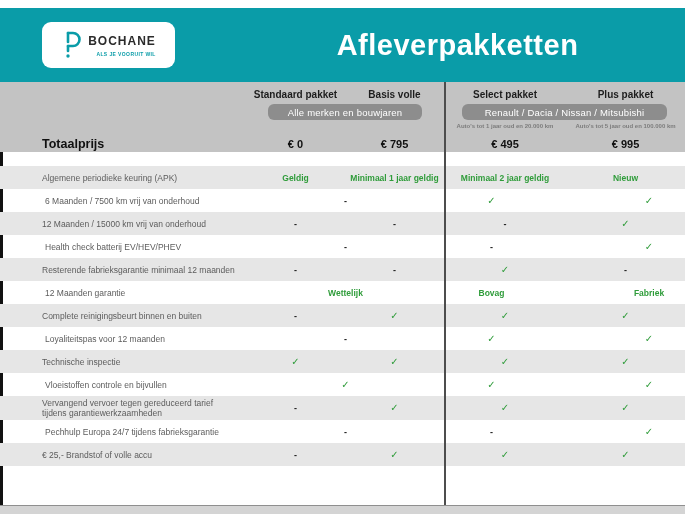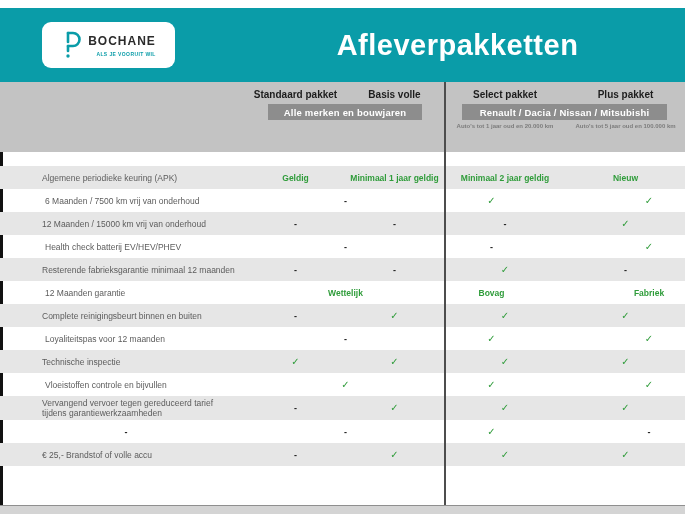--- a/index.html
+++ b/index.html
@@ -29,21 +29,21 @@
   
   .cols{display:grid;grid-template-columns:246px 99px 99px 122px 119px;width:100%;}
   .cell{display:flex;align-items:center;justify-content:center;text-align:center;}
   .cell.label{justify-content:flex-start;text-align:left;padding-left:42px;padding-right:8px;}
 
   
   .gray-band{height:70px;background:var(--header-gray);padding-top:4px;flex:0 0 auto;}
   .hdr-row{height:16px;}
   .hdr-row .cell{font-size:10px;font-weight:bold;color:var(--dark);}
   .badge-row{height:16px;margin-top:2px;}
-  .badge{grid-row:1;background:var(--badge-gray);color:#fff;font-size:9.5px;font-weight:bold;display:flex;align-items:center;justify-content:center;letter-spacing:0.2px;}
+  .badge{grid-row:1;background:var(--badge-gray);color:#fff;font-size:9.5px;font-weight:normal;display:flex;align-items:center;justify-content:center;letter-spacing:0.2px;border-radius:6px;}
   .badge-left{grid-column:2/4;margin:0 22px;}
   .badge-right{grid-column:4/6;margin:0 18px;}
   .notes-row{height:11px;}
   .notes-row .cell{font-size:6px;font-weight:bold;color:#7c7c7c;}
   .total-row{height:24px;margin-top:1px;}
   .total-label{font-size:12.5px;font-weight:bold;color:#111;}
   .price{font-size:11px;font-weight:bold;color:#111;}
 
   
   .tbody{display:flex;flex-direction:column;flex:1 1 auto;}
@@ -96,20 +96,27 @@
       <div class="badge badge-left">Alle merken en bouwjaren</div>
       <div class="badge badge-right">Renault / Dacia / Nissan / Mitsubishi</div>
     </div>
     <div class="cols notes-row">
       <div class="cell"></div>
       <div class="cell"></div>
       <div class="cell"></div>
       <div class="cell">Auto's tot 1 jaar oud en 20.000 km</div>
       <div class="cell">Auto's tot 5 jaar oud en 100.000 km</div>
     </div>
+    <div class="cols total-row">
+      <div class="cell label total-label">Totaalprijs</div>
+      <div class="cell price">€ 0</div>
+      <div class="cell price">€ 795</div>
+      <div class="cell price">€ 495</div>
+      <div class="cell price">€ 995</div>
+    </div>
   </div>
 
   <div class="tbody">
     <div class="spacer-row"></div>
 
     <div class="cols frow shade">
         <div class="cell label">Algemene periodieke keuring (APK)</div>
         <div class="cell green-text">Geldig</div>
         <div class="cell green-text">Minimaal 1 jaar geldig</div>
         <div class="cell green-text">Minimaal 2 jaar geldig</div>
@@ -225,20 +232,21 @@
           <span class="check">✓</span>
         </div>
         <div class="cell">
           <span class="check">✓</span>
         </div>
         <div class="cell">
           <span class="check">✓</span>
         </div>
       </div>
       <div class="cols frow plain">
+        <div class="cell label">Pechhulp Europa 24/7 tijdens fabrieksgarantie</div>
         <div class="cell dash">-</div>
         <div class="cell dash">-</div>
         <div class="cell">
           <span class="check">✓</span>
         </div>
         <div class="cell dash">-</div>
       </div>
       <div class="cols frow shade">
         <div class="cell label">€ 25,- Brandstof of volle accu</div>
         <div class="cell dash">-</div>

